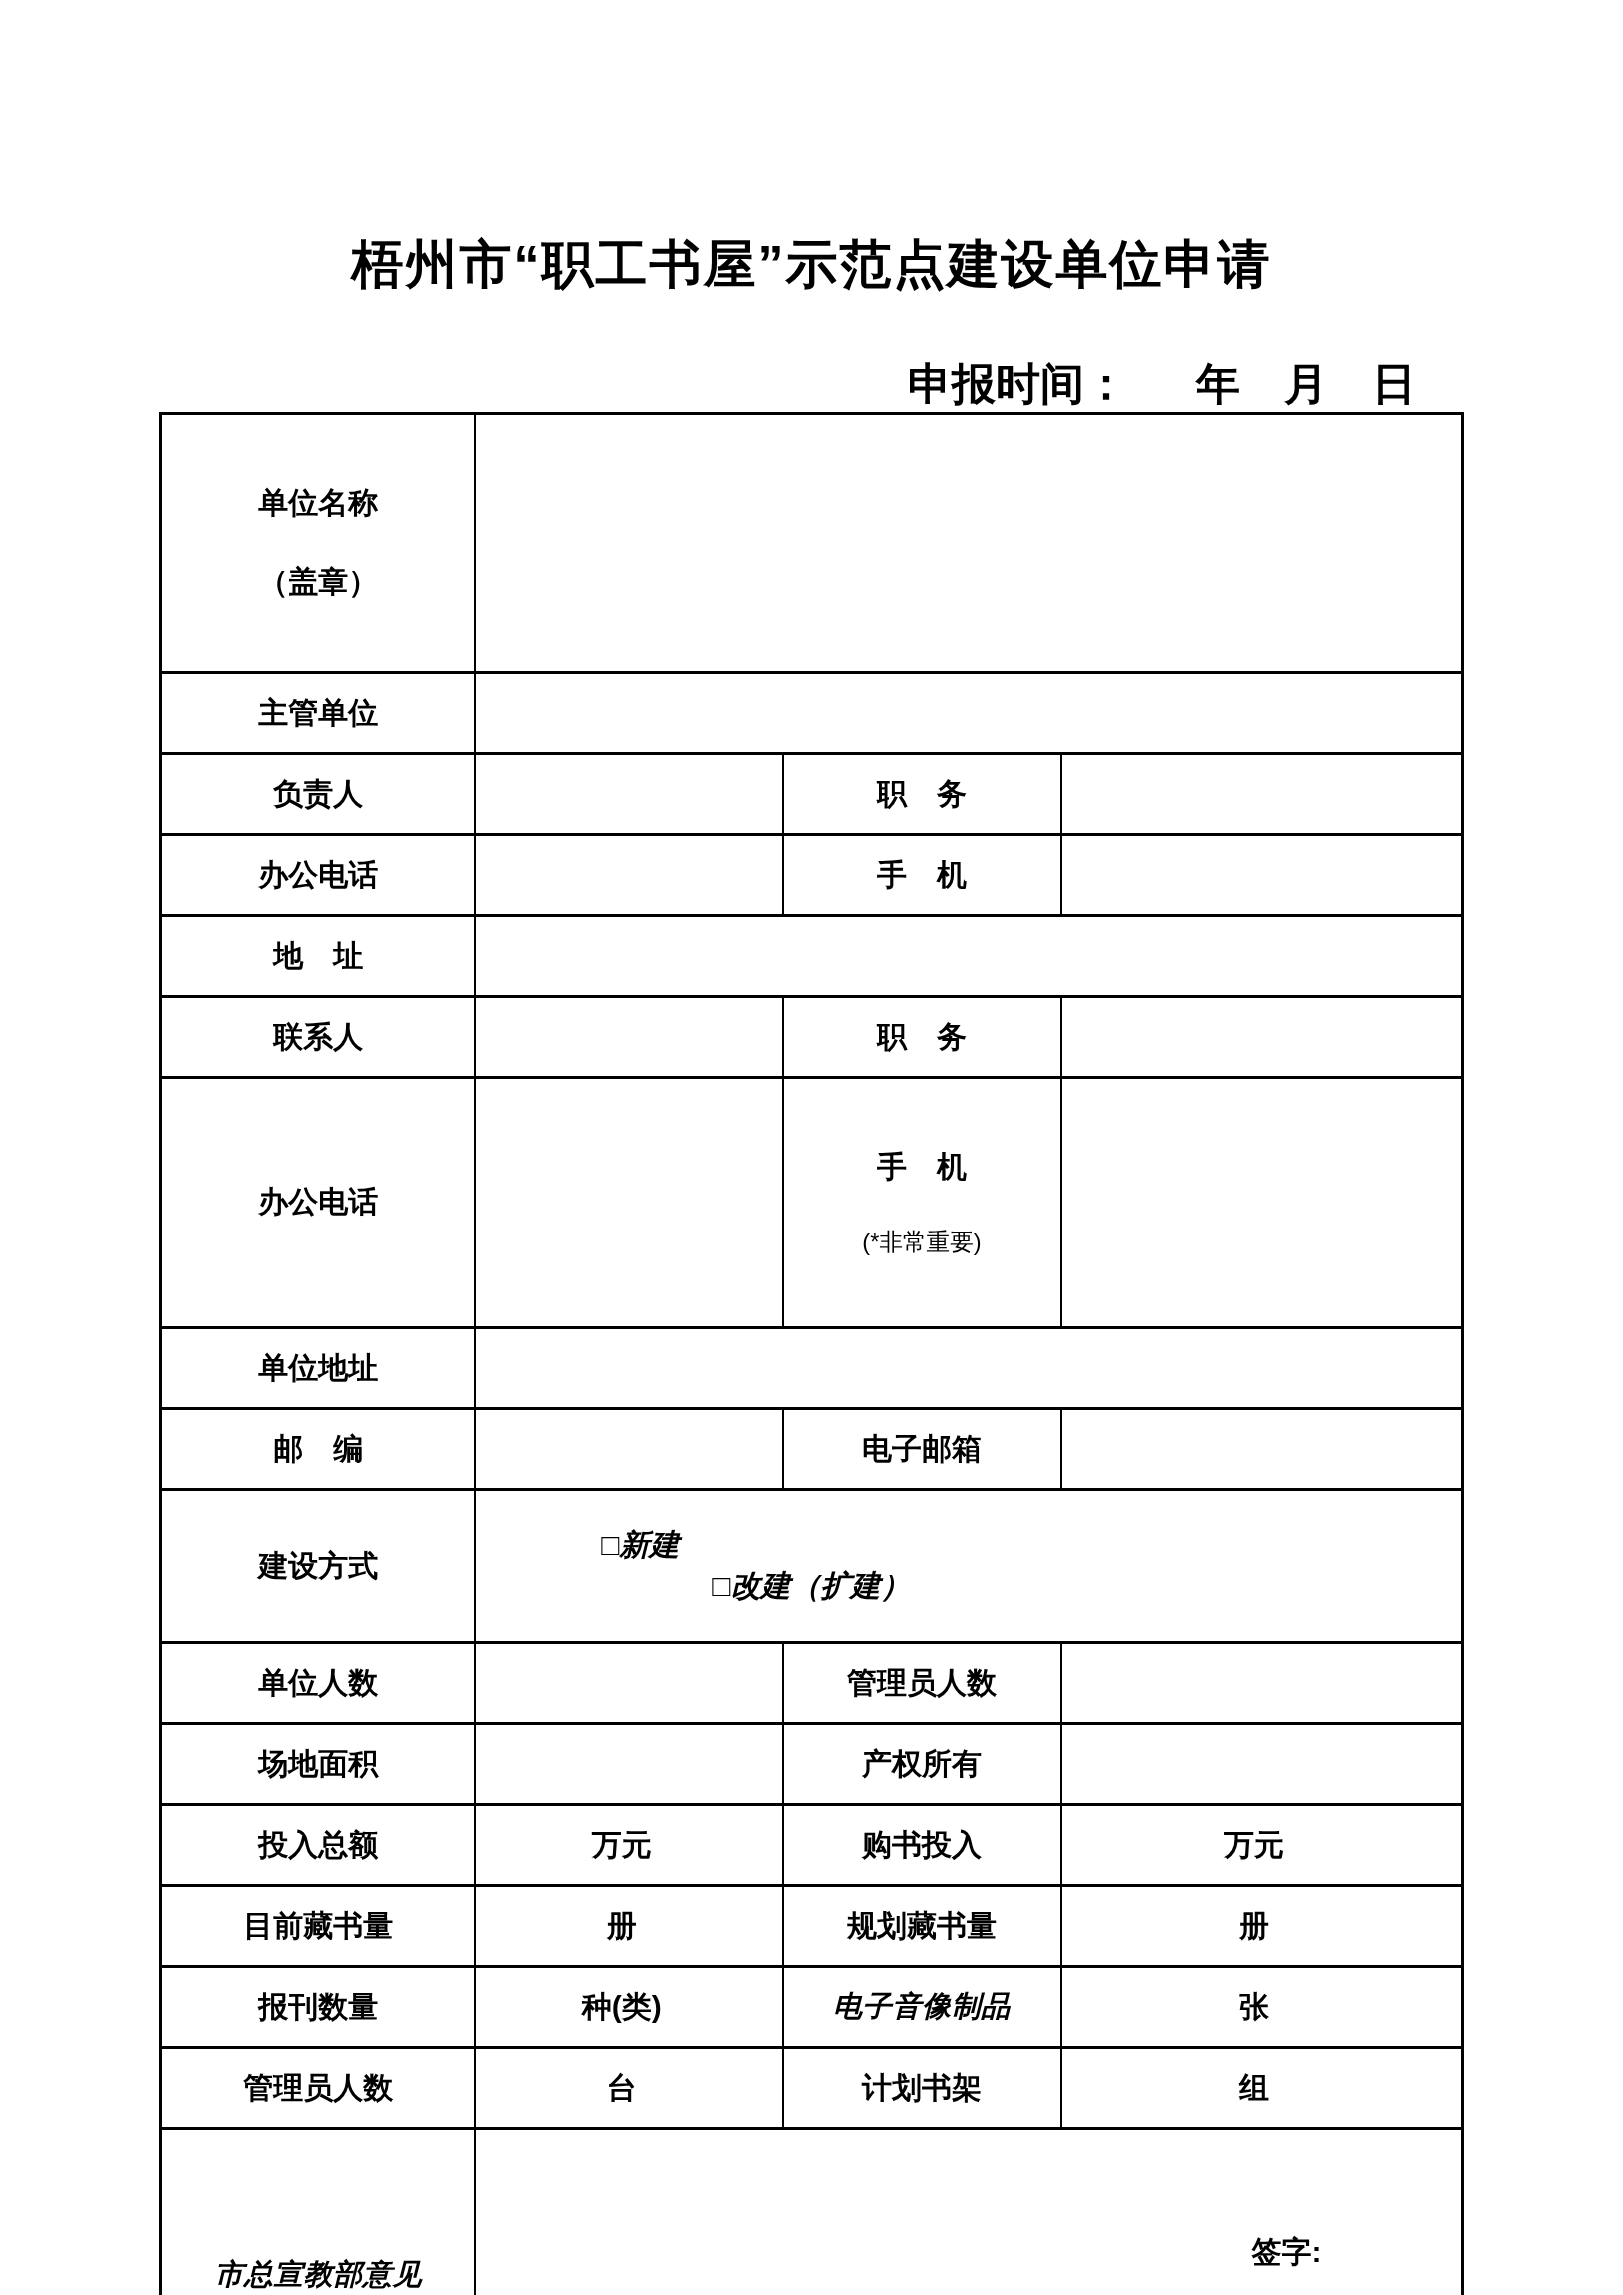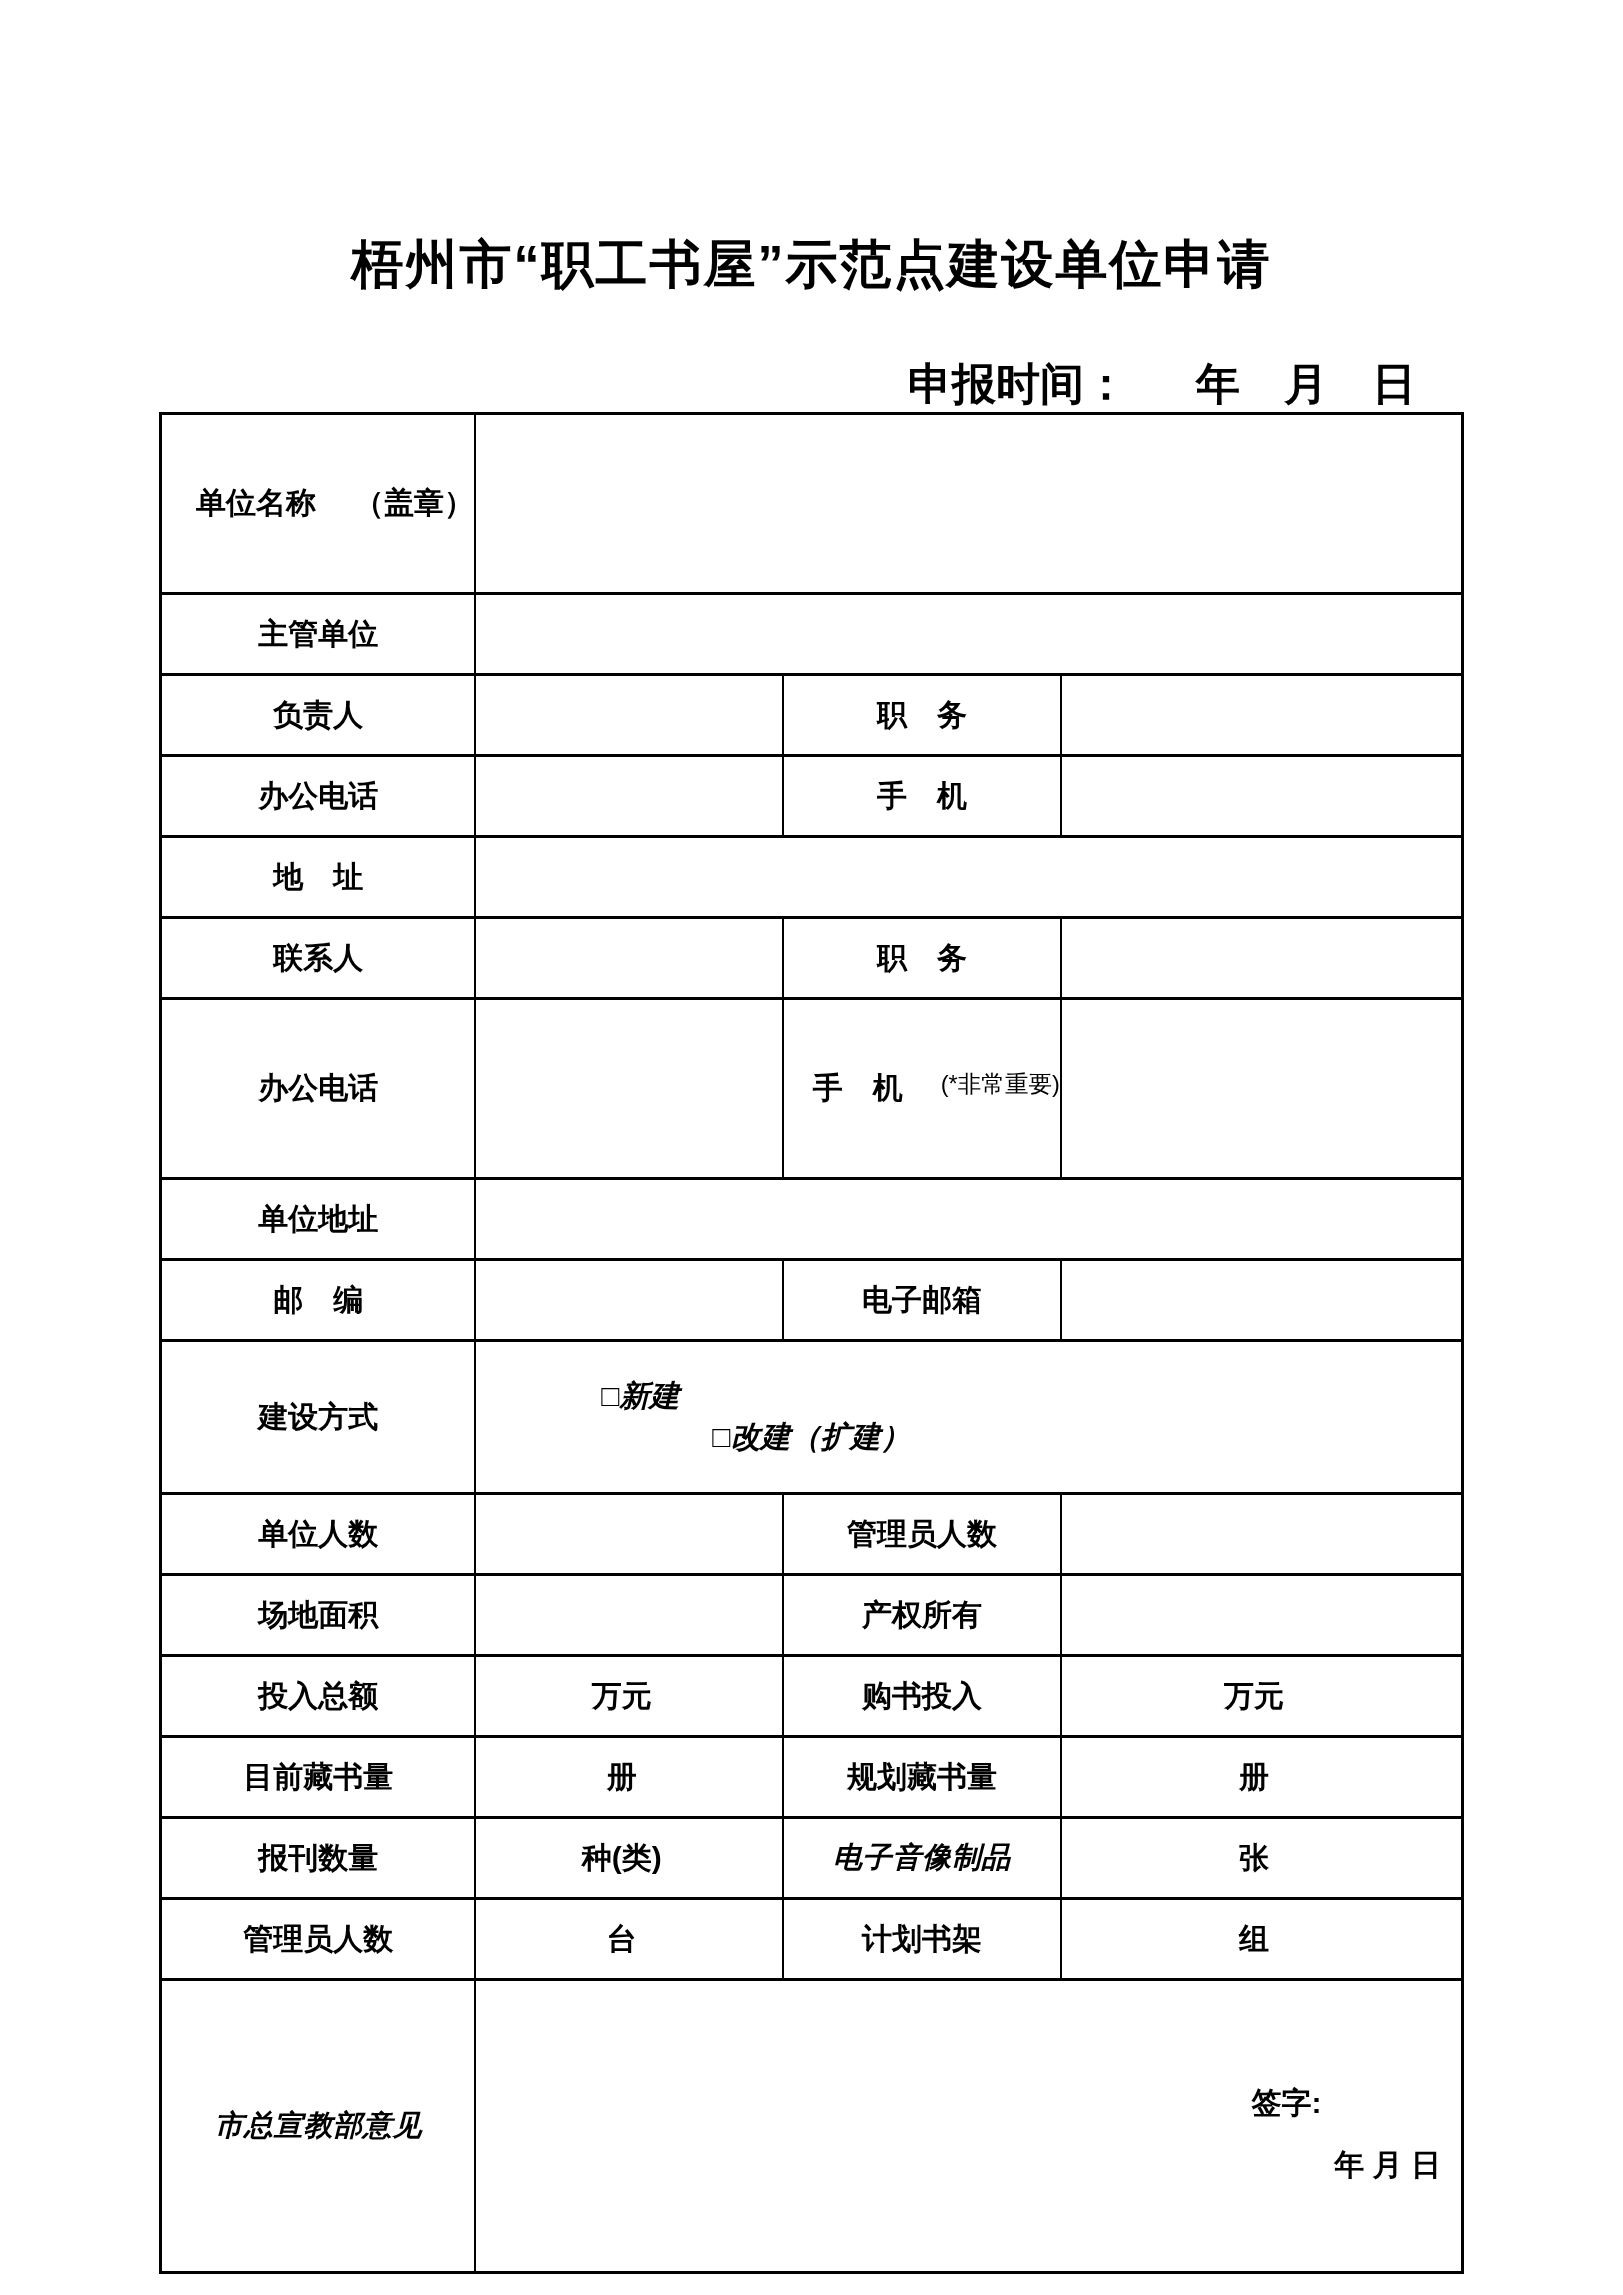--- a/index.html
+++ b/index.html
@@ -58,21 +58,21 @@
     text-align: center;
     vertical-align: middle;
     height: 78px;
     overflow: hidden;
     white-space: pre;
   }
   tr.tall td { height: 154px; }
 
   .stack {
     display: flex;
-    flex-direction: row;
+    flex-direction: column;
     justify-content: flex-end;
     gap: 38px;
   }
   .note { font-size: 23.6px; font-weight: normal; }
   .big  { font-size: 29px; letter-spacing: 0.7px; font-style: italic; }
 
   .unit-val { text-align: center; padding-right: 14.4px; }
 
   .options { text-align: left; padding-left: 42px; font-style: italic; }
   .options .opt2 { margin-left: 111px; }

